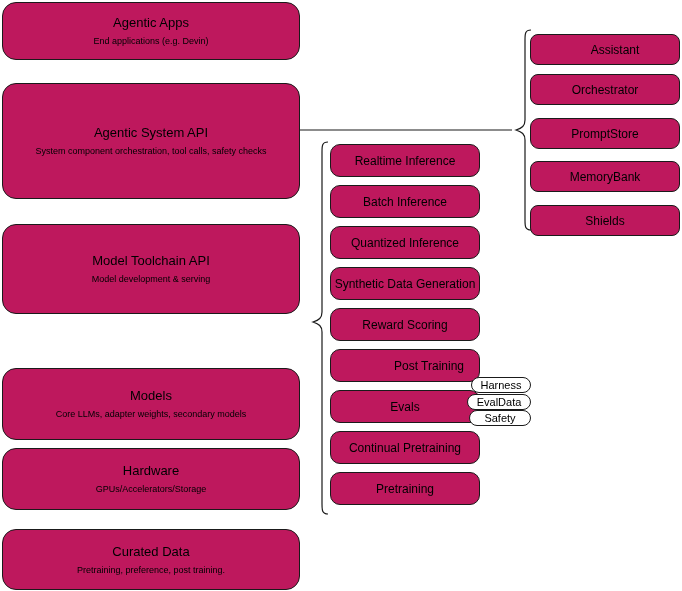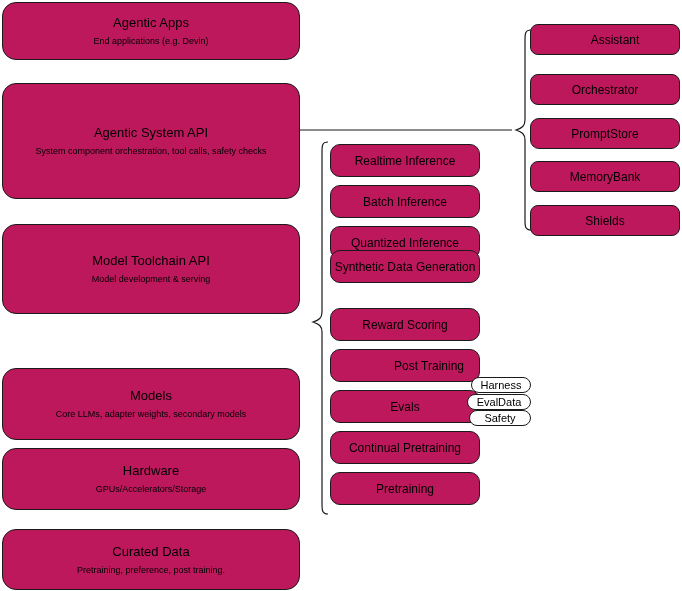--- a/index.html
+++ b/index.html
@@ -181,21 +181,21 @@
 
   <div class="box cap-box" style="top:144px;">
     <span class="cap-label">Realtime Inference</span>
   </div>
   <div class="box cap-box" style="top:185px;">
     <span class="cap-label">Batch Inference</span>
   </div>
   <div class="box cap-box" style="top:226px;">
     <span class="cap-label">Quantized Inference</span>
   </div>
-  <div class="box cap-box" style="top:250px;">
+  <div class="box cap-box" style="top:267px;">
     <span class="cap-label">Synthetic Data Generation</span>
   </div>
   <div class="box cap-box" style="top:308px;">
     <span class="cap-label">Reward Scoring</span>
   </div>
   <div class="box cap-box" style="top:349px;padding-left:48px;">
     <span class="cap-label">Post Training</span>
   </div>
   <div class="box cap-box" style="top:390px;">
     <span class="cap-label">Evals</span>
@@ -210,21 +210,21 @@
   <div class="pill" style="left:471px;top:377px;width:60px;">
     <span>Harness</span>
   </div>
   <div class="pill" style="left:467px;top:394px;width:64px;">
     <span>EvalData</span>
   </div>
   <div class="pill" style="left:469px;top:410px;width:62px;">
     <span>Safety</span>
   </div>
 
-  <div class="box comp-box" style="top:24px;padding-left:20px;">
+  <div class="box comp-box" style="top:34px;padding-left:20px;">
     <span class="comp-label">Assistant</span>
   </div>
   <div class="box comp-box" style="top:74px;">
     <span class="comp-label">Orchestrator</span>
   </div>
   <div class="box comp-box" style="top:118px;border-radius:9px;">
     <span class="comp-label">PromptStore</span>
   </div>
   <div class="box comp-box" style="top:161px;">
     <span class="comp-label">MemoryBank</span>

